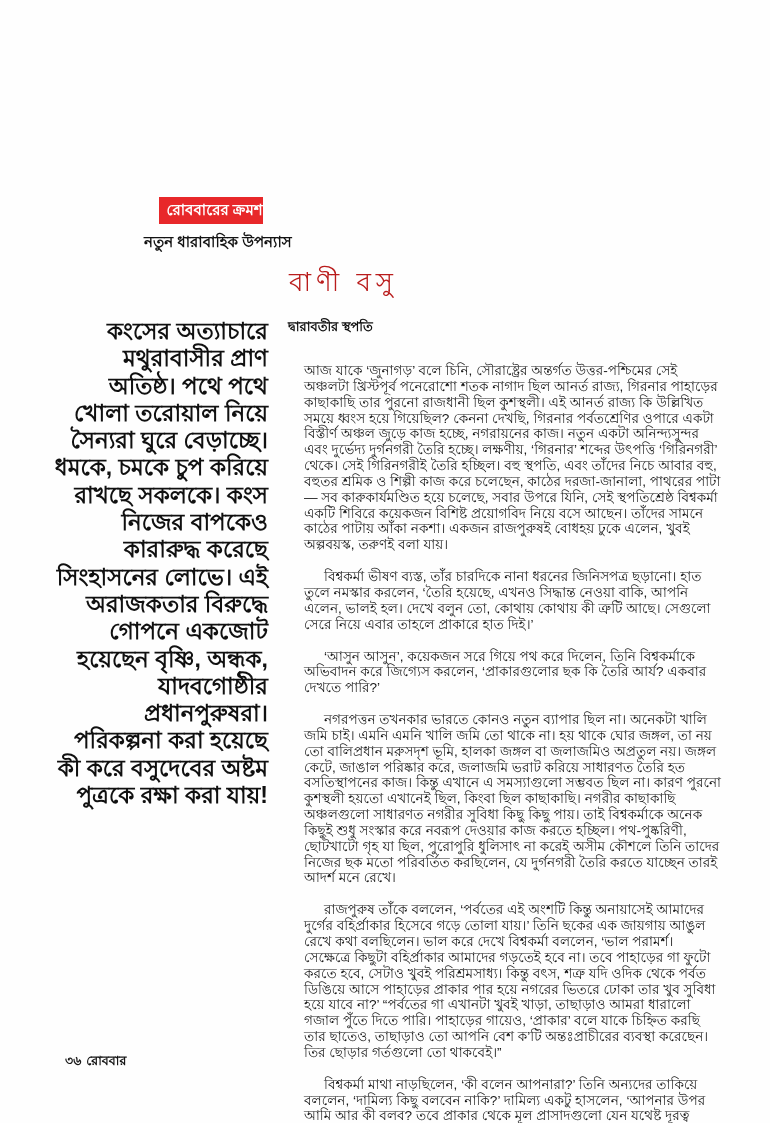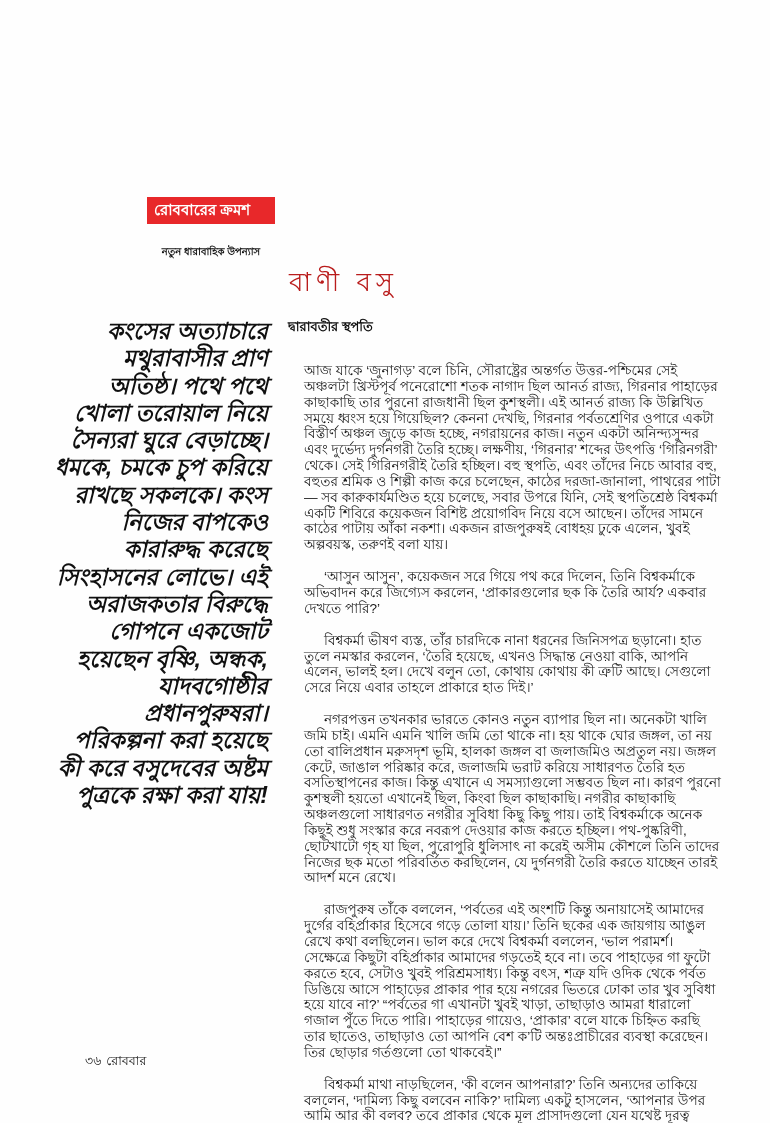--- a/index.html
+++ b/index.html
@@ -24,27 +24,27 @@
     width: 134px;
     text-align: center;
   }
   .badge {
     display: inline-block;
     background: #e8282a;
     color: #ffffff;
     font-weight: 700;
     font-size: 15px;
     line-height: 1;
-    padding: 5px 25px 7px 7px;
+    padding: 5px 0 7px 7px;
     white-space: nowrap;
   }
   .kicker {
-    margin-top: 20px;
+    margin-top: 6px;
     font-weight: 700;
-    font-size: 10px;
+    font-size: 15px;
     color: #121212;
     white-space: nowrap;
   }
 
   .title {
     position: absolute;
     left: 287px; top: 175px;
     font-size: 58px;
     font-weight: 700;
     line-height: 1.05;
@@ -64,21 +64,20 @@
   
   .standfirst {
     position: absolute;
     left: 50px; top: 318px;
     width: 218px;
     text-align: right;
     font-size: 23px;
     line-height: 27.3px;
     font-weight: 700;
     color: #101010;
-    font-style: italic;
   }
 
   
   .section-heading {
     position: absolute;
     left: 288px; top: 306px;
     font-size: 13px;
     font-weight: 700;
     color: #0f0f0f;
   }
@@ -90,23 +89,23 @@
     line-height: 15.85px;
     text-align: left;
     color: #181818;
   }
   .body-col p { margin: 16px; }
   .body-col p + p { text-indent: 20px; }
 
   
   .folio {
     position: absolute;
-    left: 85px; top: 1052px;
+    left: 65px; top: 1052px;
     font-size: 12.5px;
-    font-weight: 400;
+    font-weight: 700;
     color: #141414;
     white-space: nowrap;
   }
   .folio .mag { margin-left: 5px; }
 </style>
 </head>
 <body>
 
 <div class="page">
 
@@ -117,22 +116,22 @@
 
 
   <div class="author">বাণী বসু</div>
 
   <div class="standfirst">কংসের অত্যাচারে মথুরাবাসীর প্রাণ অতিষ্ঠ। পথে পথে খোলা তরোয়াল নিয়ে সৈন্যরা ঘুরে বেড়াচ্ছে। ধমকে, চমকে চুপ করিয়ে রাখছে সকলকে। কংস নিজের বাপকেও কারারুদ্ধ করেছে সিংহাসনের লোভে। এই অরাজকতার বিরুদ্ধে গোপনে একজোট হয়েছেন বৃষ্ণি, অন্ধক, যাদবগোষ্ঠীর প্রধানপুরুষরা। পরিকল্পনা করা হয়েছে কী করে বসুদেবের অষ্টম পুত্রকে রক্ষা করা যায়!</div>
 
   <h2 class="section-heading">দ্বারাবতীর স্থপতি</h2>
 
   <div class="body-col">
     <p>আজ যাকে ‘জুনাগড়’ বলে চিনি, সৌরাষ্ট্রের অন্তর্গত উত্তর-পশ্চিমের সেই অঞ্চলটা খ্রিস্টপূর্ব পনেরোশো শতক নাগাদ ছিল আনর্ত রাজ্য, গিরনার পাহাড়ের কাছাকাছি তার পুরনো রাজধানী ছিল কুশস্থলী। এই আনর্ত রাজ্য কি উল্লিখিত সময়ে ধ্বংস হয়ে গিয়েছিল? কেননা দেখছি, গিরনার পর্বতশ্রেণির ওপারে একটা বিস্তীর্ণ অঞ্চল জুড়ে কাজ হচ্ছে, নগরায়নের কাজ। নতুন একটা অনিন্দ্যসুন্দর এবং দুর্ভেদ্য দুর্গনগরী তৈরি হচ্ছে। লক্ষণীয়, ‘গিরনার’ শব্দের উৎপত্তি ‘গিরিনগরী’ থেকে। সেই গিরিনগরীই তৈরি হচ্ছিল। বহু স্থপতি, এবং তাঁদের নিচে আবার বহু, বহুতর শ্রমিক ও শিল্পী কাজ করে চলেছেন, কাঠের দরজা-জানালা, পাথরের পাটা— সব কারুকার্যমণ্ডিত হয়ে চলেছে, সবার উপরে যিনি, সেই স্থপতিশ্রেষ্ঠ বিশ্বকর্মা একটি শিবিরে কয়েকজন বিশিষ্ট প্রয়োগবিদ নিয়ে বসে আছেন। তাঁদের সামনে কাঠের পাটায় আঁকা নকশা। একজন রাজপুরুষই বোধহয় ঢুকে এলেন, খুবই অল্পবয়স্ক, তরুণই বলা যায়।</p>
+    <p>বিশ্বকর্মা ভীষণ ব্যস্ত, তাঁর চারদিকে নানা ধরনের জিনিসপত্র ছড়ানো। হাত তুলে নমস্কার করলেন, ‘তৈরি হয়েছে, এখনও সিদ্ধান্ত নেওয়া বাকি, আপনি এলেন, ভালই হল। দেখে বলুন তো, কোথায় কোথায় কী ত্রুটি আছে। সেগুলো সেরে নিয়ে এবার তাহলে প্রাকারে হাত দিই।’</p>
     <p>‘আসুন আসুন’, কয়েকজন সরে গিয়ে পথ করে দিলেন, তিনি বিশ্বকর্মাকে অভিবাদন করে জিগ্যেস করলেন, ‘প্রাকারগুলোর ছক কি তৈরি আর্য? একবার দেখতে পারি?’</p>
-    <p>বিশ্বকর্মা ভীষণ ব্যস্ত, তাঁর চারদিকে নানা ধরনের জিনিসপত্র ছড়ানো। হাত তুলে নমস্কার করলেন, ‘তৈরি হয়েছে, এখনও সিদ্ধান্ত নেওয়া বাকি, আপনি এলেন, ভালই হল। দেখে বলুন তো, কোথায় কোথায় কী ত্রুটি আছে। সেগুলো সেরে নিয়ে এবার তাহলে প্রাকারে হাত দিই।’</p>
     <p>নগরপত্তন তখনকার ভারতে কোনও নতুন ব্যাপার ছিল না। অনেকটা খালি জমি চাই। এমনি এমনি খালি জমি তো থাকে না। হয় থাকে ঘোর জঙ্গল, তা নয় তো বালিপ্রধান মরুসদৃশ ভূমি, হালকা জঙ্গল বা জলাজমিও অপ্রতুল নয়। জঙ্গল কেটে, জাঙাল পরিষ্কার করে, জলাজমি ভরাট করিয়ে সাধারণত তৈরি হত বসতিস্থাপনের কাজ। কিন্তু এখানে এ সমস্যাগুলো সম্ভবত ছিল না। কারণ পুরনো কুশস্থলী হয়তো এখানেই ছিল, কিংবা ছিল কাছাকাছি। নগরীর কাছাকাছি অঞ্চলগুলো সাধারণত নগরীর সুবিধা কিছু কিছু পায়। তাই বিশ্বকর্মাকে অনেক কিছুই শুধু সংস্কার করে নবরূপ দেওয়ার কাজ করতে হচ্ছিল। পথ-পুষ্করিণী, ছোটখাটো গৃহ যা ছিল, পুরোপুরি ধুলিসাৎ না করেই অসীম কৌশলে তিনি তাদের নিজের ছক মতো পরিবর্তিত করছিলেন, যে দুর্গনগরী তৈরি করতে যাচ্ছেন তারই আদর্শ মনে রেখে।</p>
     <p>রাজপুরুষ তাঁকে বললেন, ‘পর্বতের এই অংশটি কিন্তু অনায়াসেই আমাদের দুর্গের বহির্প্রাকার হিসেবে গড়ে তোলা যায়।’ তিনি ছকের এক জায়গায় আঙুল রেখে কথা বলছিলেন। ভাল করে দেখে বিশ্বকর্মা বললেন, ‘ভাল পরামর্শ। সেক্ষেত্রে কিছুটা বহির্প্রাকার আমাদের গড়তেই হবে না। তবে পাহাড়ের গা ফুটো করতে হবে, সেটাও খুবই পরিশ্রমসাধ্য। কিন্তু বৎস, শত্রু যদি ওদিক থেকে পর্বত ডিঙিয়ে আসে পাহাড়ের প্রাকার পার হয়ে নগরের ভিতরে ঢোকা তার খুব সুবিধা হয়ে যাবে না?’ “পর্বতের গা এখানটা খুবই খাড়া, তাছাড়াও আমরা ধারালো গজাল পুঁতে দিতে পারি। পাহাড়ের গায়েও, ‘প্রাকার’ বলে যাকে চিহ্নিত করছি তার ছাতেও, তাছাড়াও তো আপনি বেশ ক’টি অন্তঃপ্রাচীরের ব্যবস্থা করেছেন। তির ছোড়ার গর্তগুলো তো থাকবেই।”</p>
     <p>বিশ্বকর্মা মাথা নাড়ছিলেন, ‘কী বলেন আপনারা?’ তিনি অন্যদের তাকিয়ে বললেন, ‘দামিল্য কিছু বলবেন নাকি?’ দামিল্য একটু হাসলেন, ‘আপনার উপর আমি আর কী বলব? তবে প্রাকার থেকে মূল প্রাসাদগুলো যেন যথেষ্ট দূরত্ব বজায় রেখে তৈরি হয়। বিশেষ করে এই তরুণের প্রাসাদ। অনেক কষ্ট, ঝামেলা-ঝঞ্ঝাট করে তবে এঁকে পেয়েছি কিনা আমরা!’</p>
   </div>
 
   <div class="folio">
     <span>৩৬</span><span class="mag">রোববার</span>
   </div>
 
 </div>

